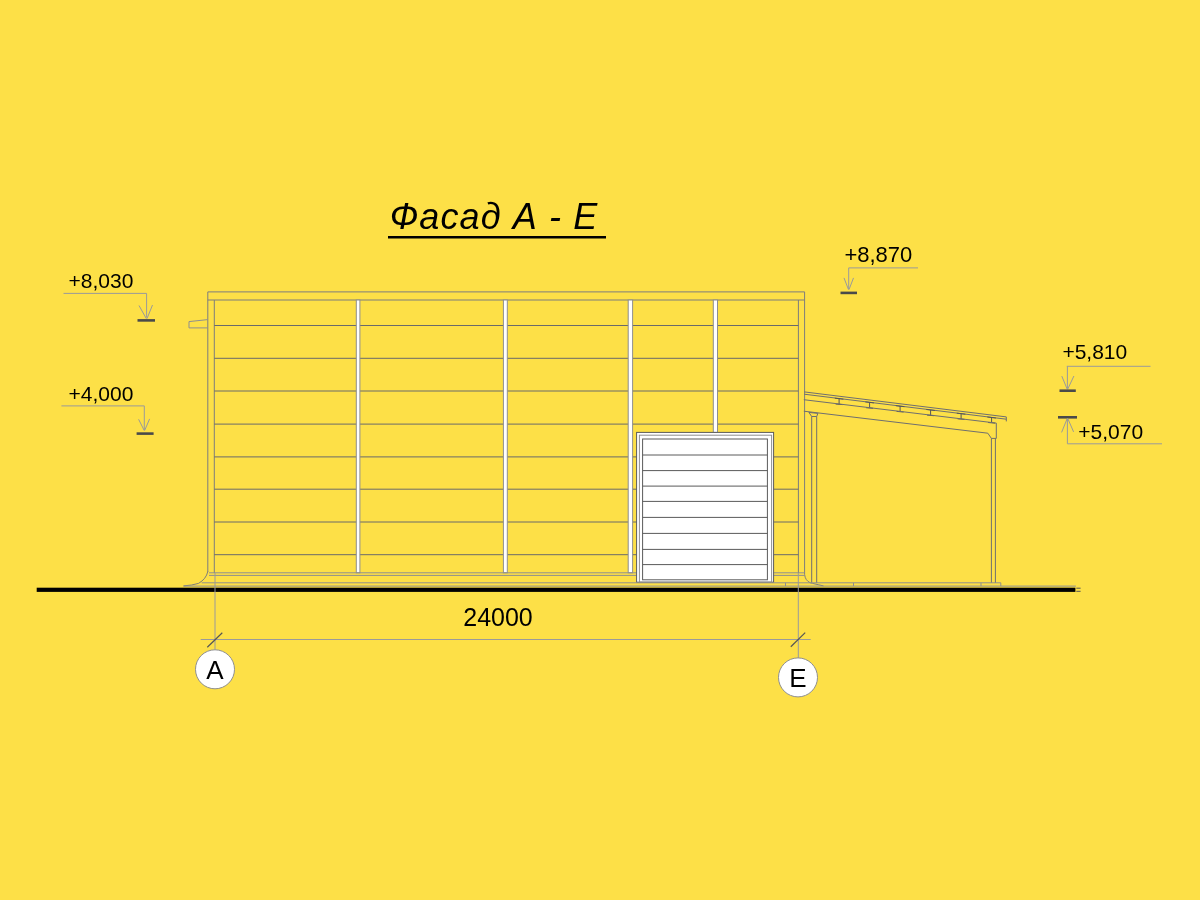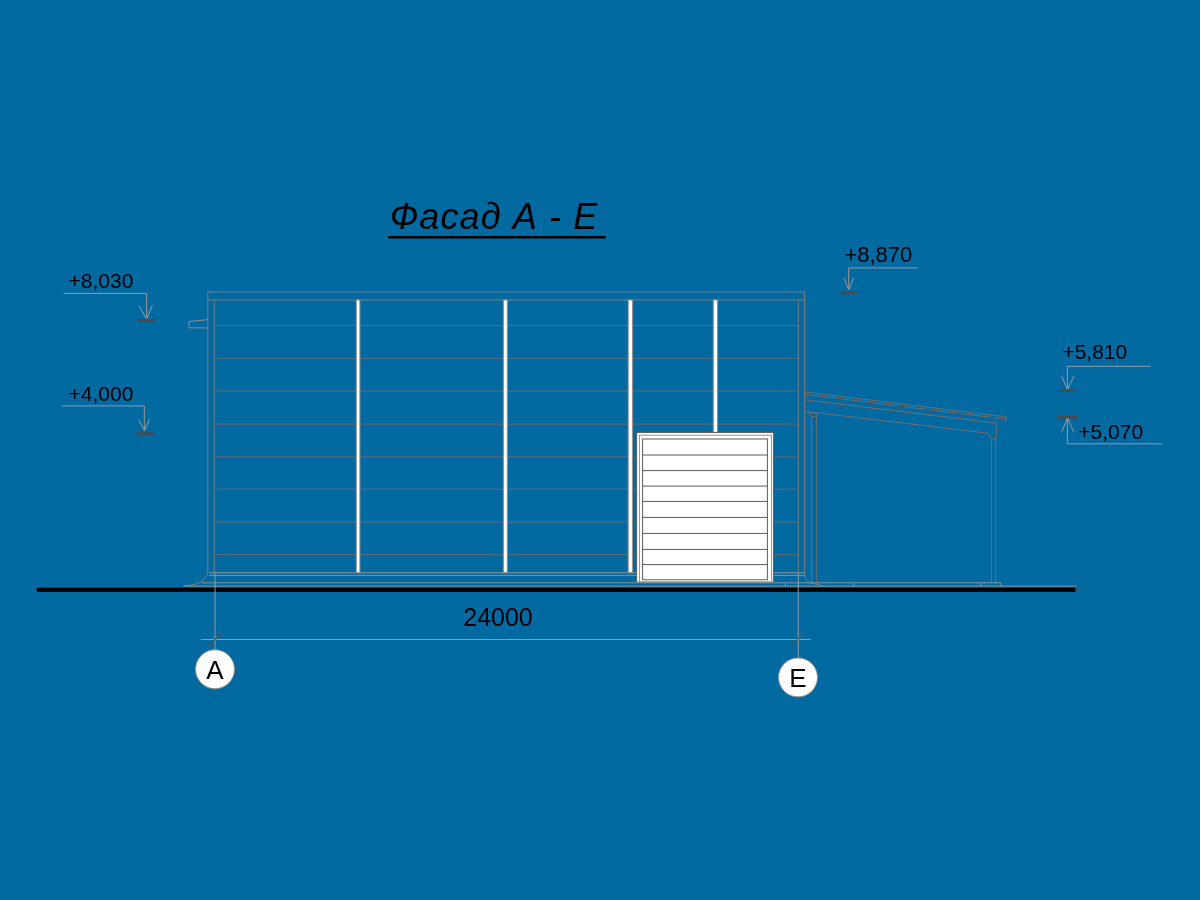--- a/index.html
+++ b/index.html
@@ -1,16 +1,16 @@
 <!DOCTYPE html>
 <html><head>
 <meta charset="utf-8">
 <style>
   html,body{margin:0;padding:0;background:#ffffff;}
-  #page{width:1200px;height:900px;position:relative;background:#0369a1;overflow:hidden;}
+  #page{width:1200px;height:900px;position:relative;background:#fde047;overflow:hidden;}
   svg{position:absolute;left:0;top:0;}
   text{font-family:"Liberation Sans",sans-serif;fill:#000000;}
 </style>
 </head>
 <body>
 <div id="page">
 <svg width="1200" height="900" viewBox="0 0 1200 900">
 
 <g>
 <text x="494" y="229" font-size="36" font-style="italic" text-anchor="middle" letter-spacing="1.1">Фасад А - Е</text>

